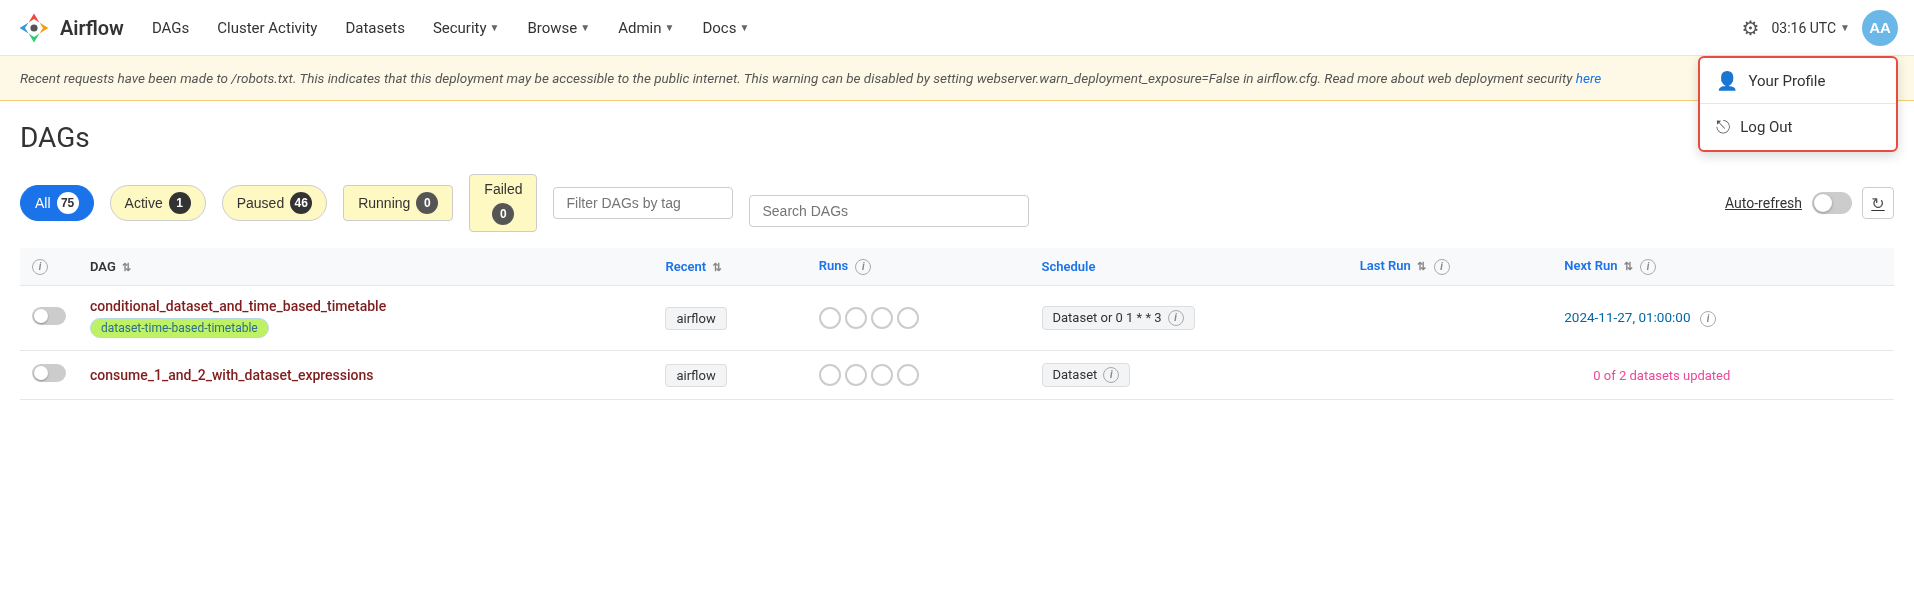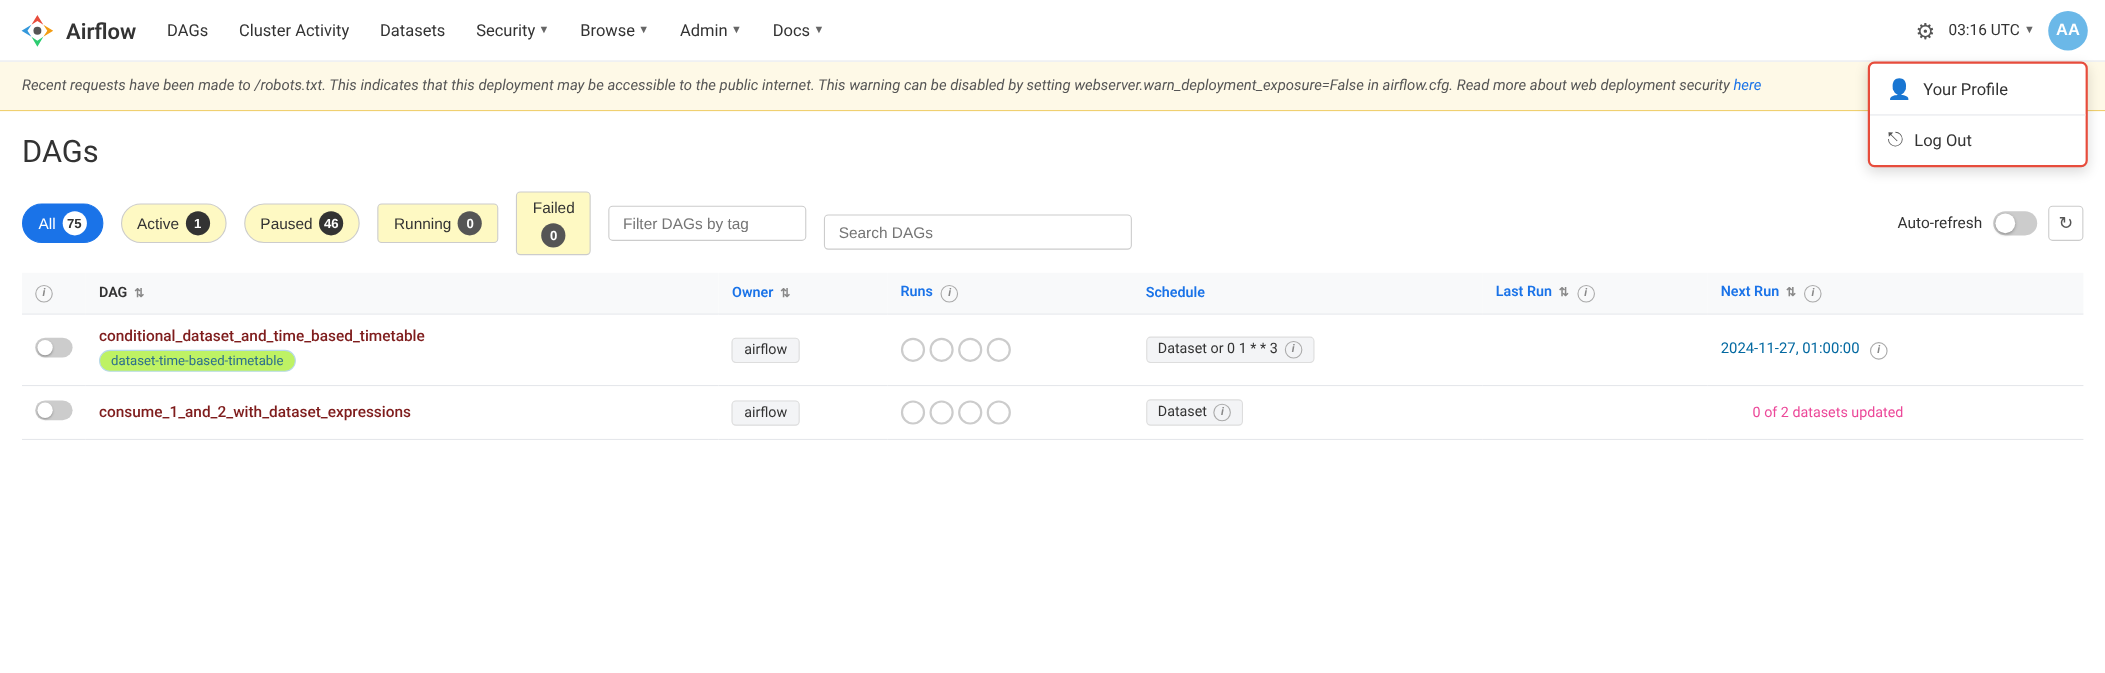--- a/index.html
+++ b/index.html
@@ -79,21 +79,21 @@
     }
     .filter-badge.white { background: #fff; color: #333; }
 
     .filter-input {
       border: 1px solid #ccc; border-radius: 4px; padding: 7px 12px;
       font-size: 14px; color: #000000; outline: none; background: #fff;
     }
     .tag-input { width: 180px; }
     .search-input { width: 280px; margin-top: 16px; }
 
-    .filter-bar-right { margin-left: auto; display: flex; align-items: center; gap: 10px; }
+    .filter-bar-right { margin-left: auto; display: flex; align-items: center; gap: 10px; text-decoration: underline; }
     .auto-refresh-label { font-size: 14px; color: #333; }
     .toggle-switch {
       width: 40px; height: 22px; background: #ccc; border-radius: 11px;
       position: relative; cursor: pointer;
     }
     .toggle-knob {
       width: 18px; height: 18px; background: #fff; border-radius: 50%;
       position: absolute; top: 2px; left: 2px;
       box-shadow: 0 1px 3px rgba(0,0,0,0.3);
     }
@@ -276,21 +276,21 @@
     <thead>
       <tr>
         <th style="width:32px;">
           <span class="info-icon">i</span>
         </th>
         <th class="black">
           <span>DAG</span>
           <span class="sort-icon">⇅</span>
         </th>
         <th>
-          <span>Owner</span>
+          <span>Recent</span>
           <span class="sort-icon">⇅</span>
         </th>
         <th>
           <span>Runs</span>
           <span class="info-icon" style="margin-left:4px;">i</span>
         </th>
         <th>
           <span>Schedule</span>
         </th>
         <th>

